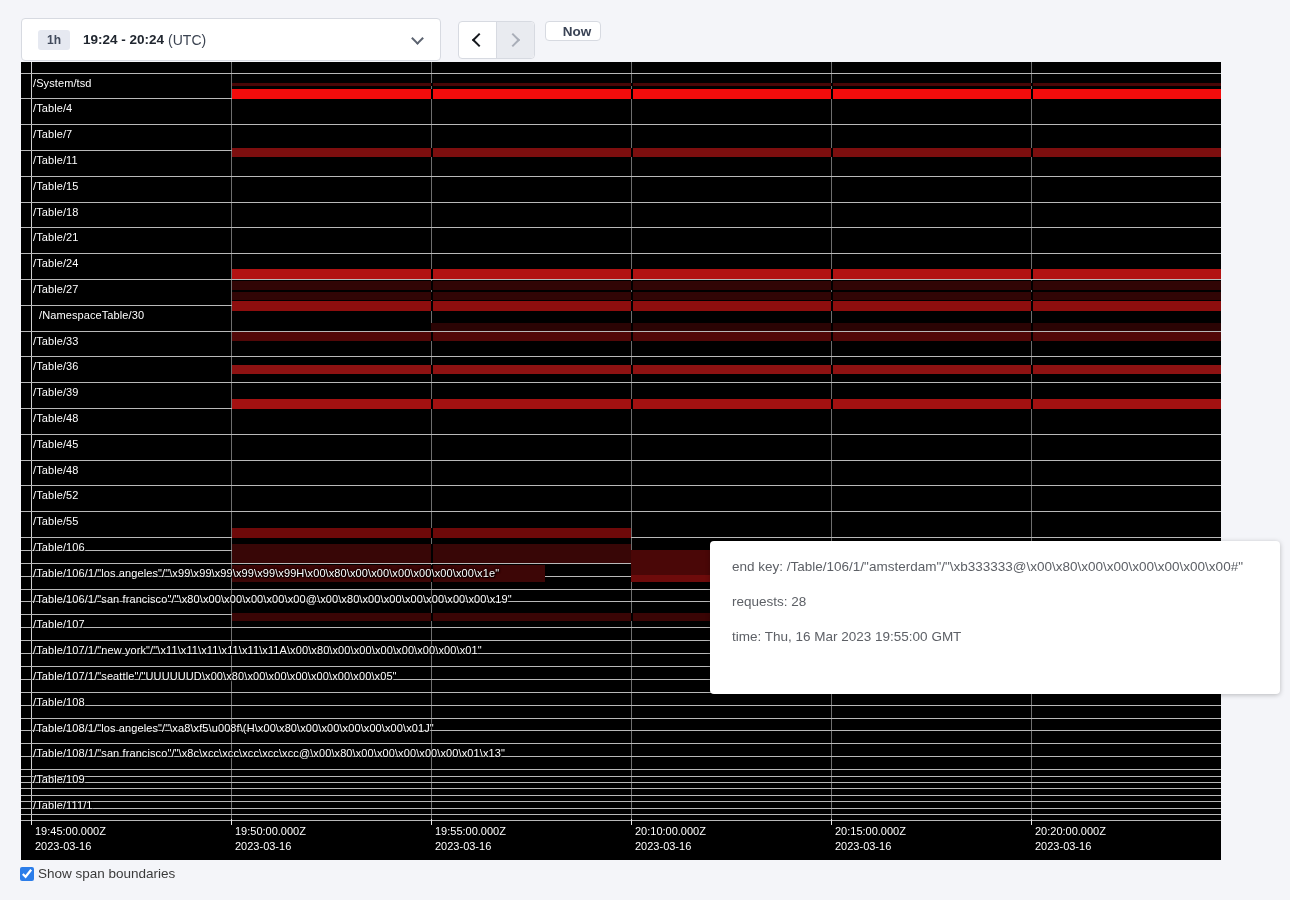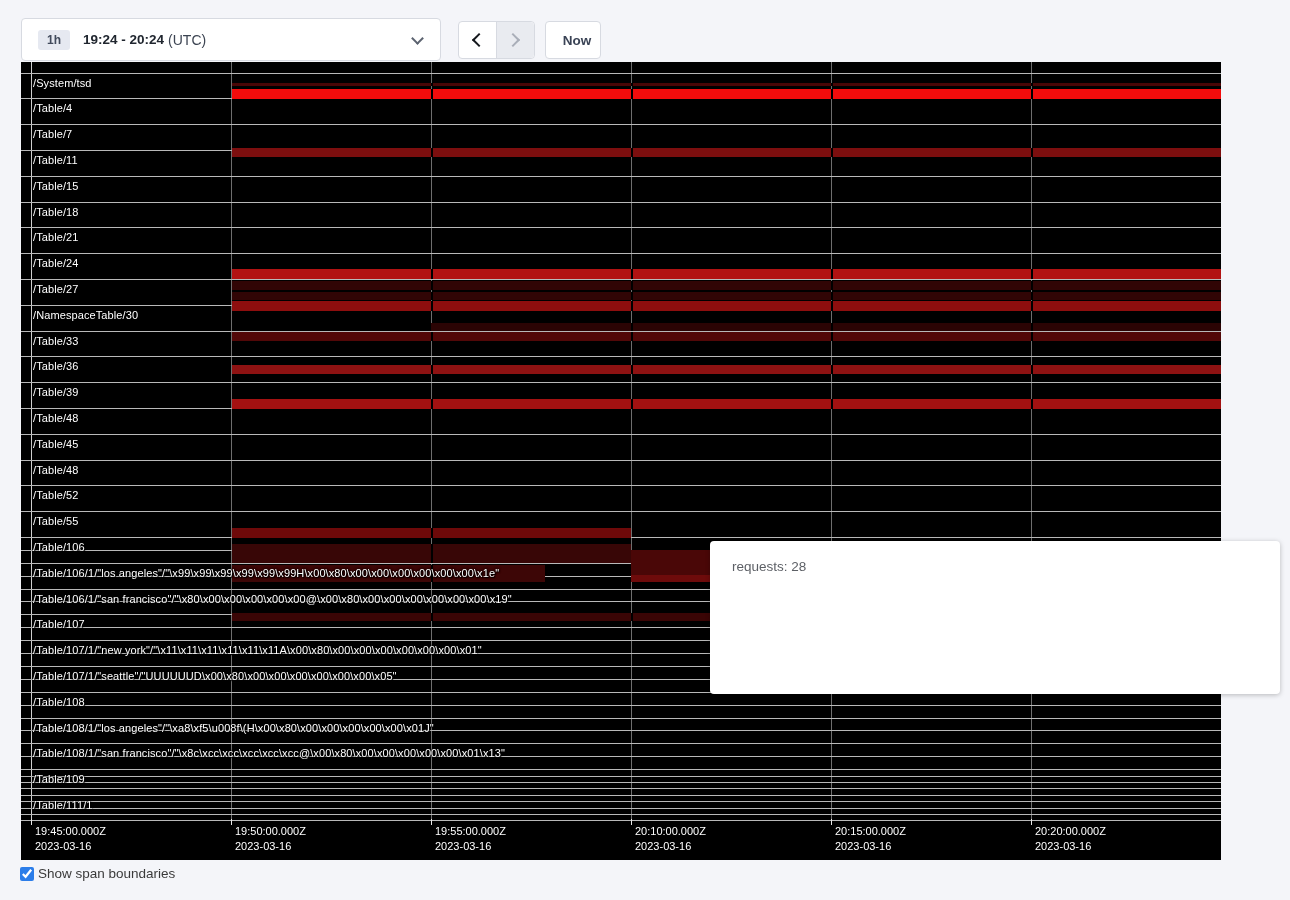--- a/index.html
+++ b/index.html
@@ -29,21 +29,21 @@
   .btn-group {
     position:absolute; left:458px; top:21px; height:38px; width:77px;
     border:1px solid #d7dae1; border-radius:4px; background:#fff; display:flex;
   }
   .nav-btn { width:38px; height:36px; display:flex; align-items:center; justify-content:center; cursor:pointer; }
   .nav-btn.prev { border-right:1px solid #d7dae1; border-radius:4px 0 0 4px; }
   .nav-btn.next { background:#e9ebf0; border-radius:0 4px 4px 0; cursor:default; }
   .chev-left  { width:10px; height:10px; border-right:2.6px solid #14171c; border-bottom:2.6px solid #14171c; transform:rotate(135deg); margin-left:4px;}
   .chev-right { width:10px; height:10px; border-right:2.6px solid #a9aeb8; border-bottom:2.6px solid #a9aeb8; transform:rotate(-45deg); margin-right:4px;}
   .now-btn {
-    position:absolute; left:545px; top:21px; width:56px; height:38px;
+    position:absolute; left:545px; top:21px; width:56px; height:20px;
     background:#fff; border:1px solid #d7dae1; border-radius:4px;
     font-size:13.5px; font-weight:bold; color:#3a4355;
     display:flex; align-items:center; justify-content:center; cursor:pointer;padding-left:8px;
   }
 
   
   #heatmap-canvas {
     position:absolute; left:21px; top:62px; width:1200px; height:798px;
     background:#000; overflow:hidden;
   }
@@ -221,21 +221,21 @@
       <div class="bar-break" style="left: 1010px; top: 551px; height: 8px;"></div>
       <div class="row-label" style="top: 14.5px;">/System/tsd</div>
       <div class="row-label" style="top: 40.3px;">/Table/4</div>
       <div class="row-label" style="top: 66.1px;">/Table/7</div>
       <div class="row-label" style="top: 91.9px;">/Table/11</div>
       <div class="row-label" style="top: 117.7px;">/Table/15</div>
       <div class="row-label" style="top: 143.5px;">/Table/18</div>
       <div class="row-label" style="top: 169.3px; text-align: right;">/Table/21</div>
       <div class="row-label" style="top: 195.1px;">/Table/24</div>
       <div class="row-label" style="top: 220.9px;">/Table/27</div>
-      <div class="row-label" style="top: 246.7px;">/NamespaceTable/30</div>
+      <div class="row-label" style="top: 246.7px; margin-left: 6px;">/NamespaceTable/30</div>
       <div class="row-label" style="top: 272.5px;">/Table/33</div>
       <div class="row-label" style="top: 298.3px;">/Table/36</div>
       <div class="row-label" style="top: 324.1px;">/Table/39</div>
       <div class="row-label" style="top: 349.9px;">/Table/48</div>
       <div class="row-label" style="top: 375.7px;">/Table/45</div>
       <div class="row-label" style="top: 401.5px;">/Table/48</div>
       <div class="row-label" style="top: 427.3px;">/Table/52</div>
       <div class="row-label" style="top: 453.1px;">/Table/55</div>
       <div class="row-label" style="top: 478.9px;">/Table/106</div>
       <div class="row-label" style="top: 504.7px;">/Table/106/1/"los angeles"/"\x99\x99\x99\x99\x99\x99H\x00\x80\x00\x00\x00\x00\x00\x00\x1e"</div>
@@ -262,21 +262,23 @@
       <div class="x-tick-date" style="left: 614px; top: 778px;">2023-03-16</div>
       <div class="x-tick-mark" style="left: 810px;"></div>
       <div class="x-tick-time" style="left: 814px; top: 763px;">20:15:00.000Z</div>
       <div class="x-tick-date" style="left: 814px; top: 778px;">2023-03-16</div>
       <div class="x-tick-mark" style="left: 1010px;"></div>
       <div class="x-tick-time" style="left: 1014px; top: 763px;">20:20:00.000Z</div>
       <div class="x-tick-date" style="left: 1014px; top: 778px;">2023-03-16</div>
     </div>
 
   <div class="tooltip">
+    <div>end key: /Table/106/1/"amsterdam"/"\xb333333@\x00\x80\x00\x00\x00\x00\x00\x00#"</div>
     <div>requests: 28</div>
+    <div>time: Thu, 16 Mar 2023 19:55:00 GMT</div>
   </div>
 
   <div class="footer">
     <input type="checkbox" id="spanBoundaries" checked="checked" style="">
     <label for="spanBoundaries">Show span boundaries</label>
   </div>
 
 </div>
 
 </body></html>

